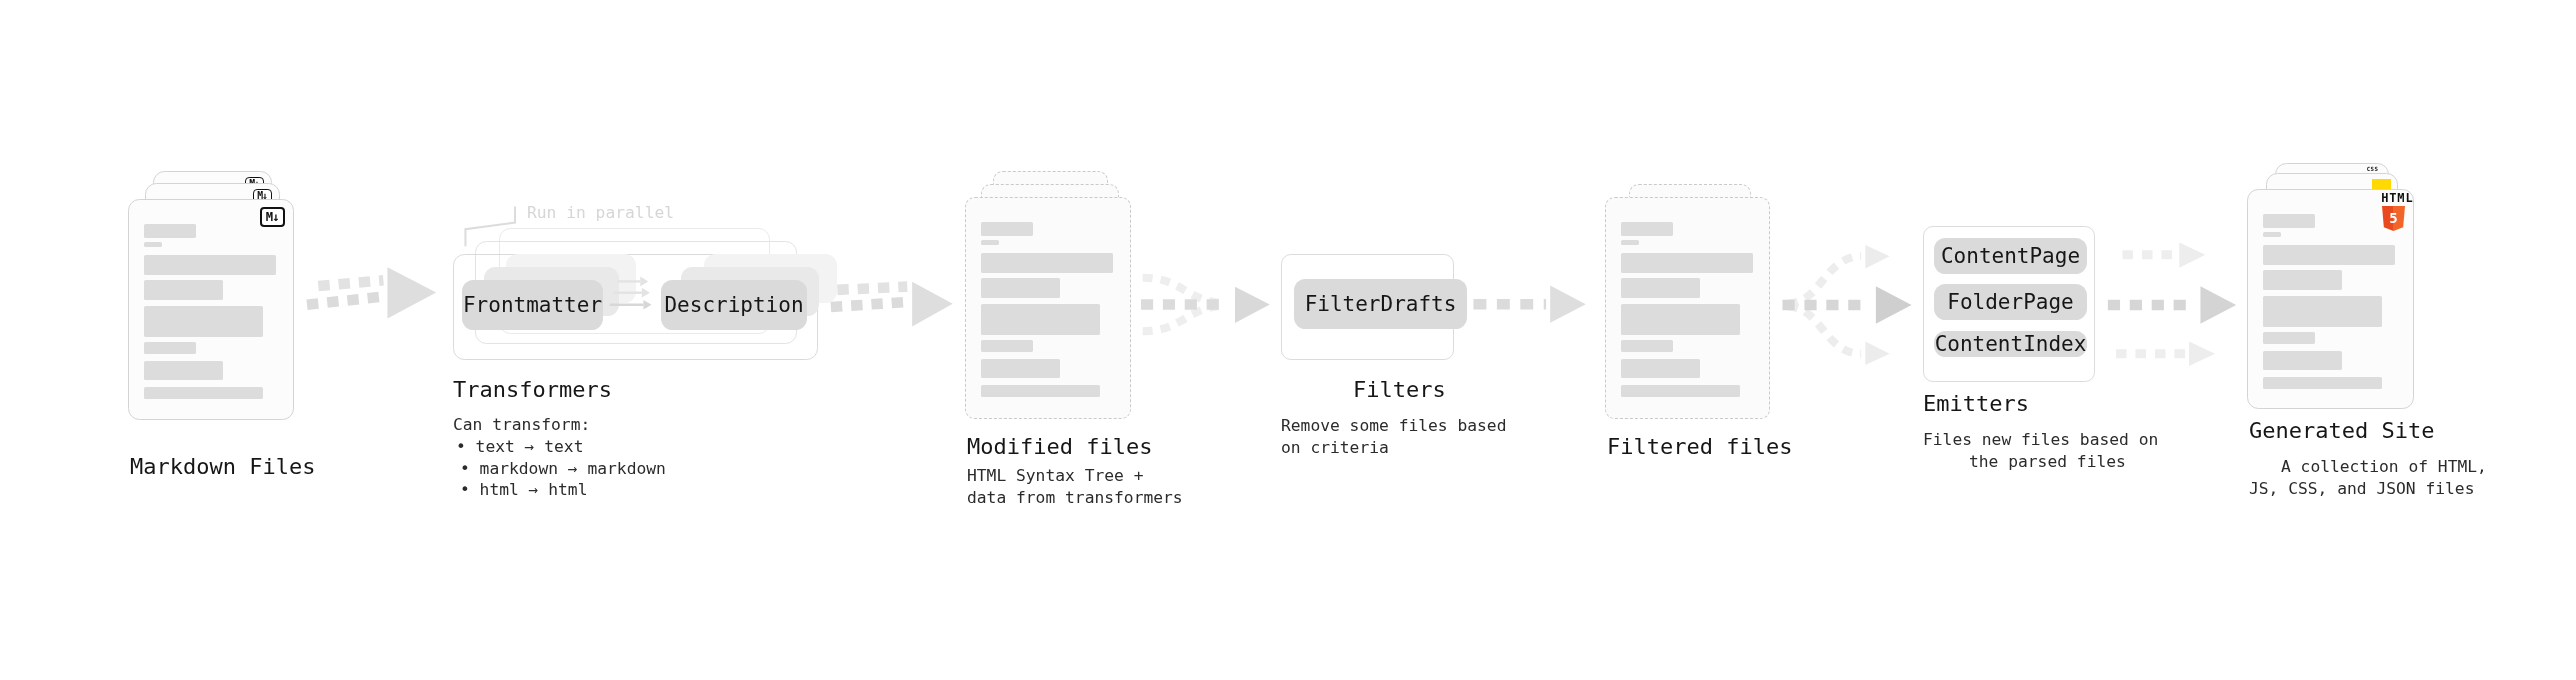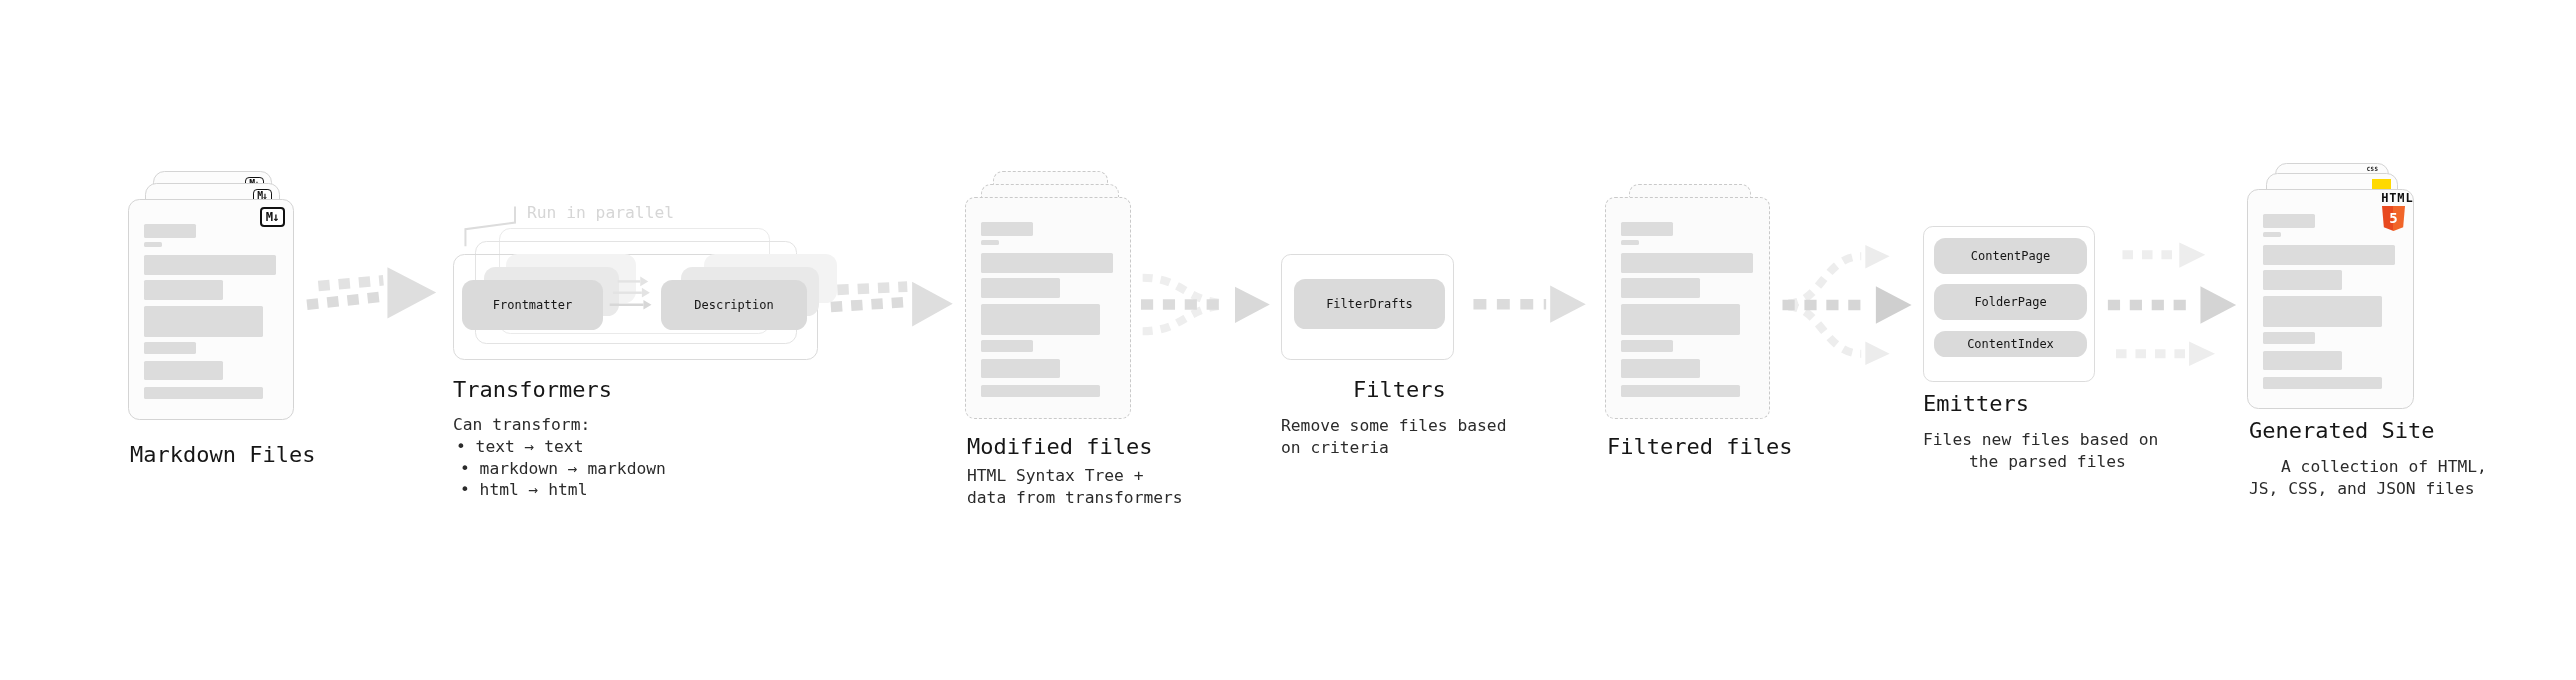--- a/index.html
+++ b/index.html
@@ -30,21 +30,21 @@
       display:flex;align-items:center;justify-content:center;}
   .html5-logo .five{color:#fff;font-size:14px;font-weight:700;line-height:1;}
 
   
   .stage-label{position:absolute;font-size:22px;font-weight:500;color:#161616;white-space:nowrap;}
   .caption{position:absolute;font-size:16.3px;line-height:22px;color:#2b2b2b;white-space:nowrap;}
   .annotation{position:absolute;font-size:16.3px;color:#d6d6d6;white-space:nowrap;}
 
   
   .pill{position:absolute;background:#dadada;border-radius:11.4px;display:flex;align-items:center;
-        justify-content:center;font-size:12px;color:#161616;white-space:nowrap;box-sizing:border-box;}
+        justify-content:center;font-size:21px;color:#161616;white-space:nowrap;box-sizing:border-box;}
   .pill.ghost1{background:#e9e9e9;}
   .pill.ghost2{background:#f3f3f3;}
   .obox{position:absolute;border:1.6px solid #dadada;border-radius:11.4px;box-sizing:border-box;}
   .obox.mid{border-color:#e3e3e3;}
   .obox.back{border-color:#eaeaea;}
   .fbox{position:absolute;border:1.6px solid #dcdcdc;border-radius:9.8px;background:#ffffff;box-sizing:border-box;}
 
   svg.conn{position:absolute;overflow:visible;}
 </style>
 </head>
@@ -65,21 +65,21 @@
           <div class="doc-line" style="left: 14.6px; top: 24.4px; width: 52px; height: 14px;"></div>
           <div class="doc-line" style="left: 14.6px; top: 42px; width: 18px; height: 4.9px;"></div>
           <div class="doc-line" style="left: 14.6px; top: 55px; width: 132px; height: 19.5px;"></div>
           <div class="doc-line" style="left: 14.6px; top: 80px; width: 79px; height: 19.5px;"></div>
           <div class="doc-line" style="left: 14.6px; top: 106px; width: 119px; height: 31px;"></div>
           <div class="doc-line" style="left: 14.6px; top: 142px; width: 52px; height: 12.2px;"></div>
           <div class="doc-line" style="left: 14.6px; top: 161px; width: 79px; height: 18.7px;"></div>
           <div class="doc-line" style="left: 14.6px; top: 187px; width: 119px; height: 12.2px;"></div>
         </div>
     </div>
-    <div class="stage-label" style="left:130px;top:442px;">Markdown Files</div>
+    <div class="stage-label" style="left:130px;top:454px;">Markdown Files</div>
   </div>
 
   <svg class="conn" style="left:302px;top:260px;" width="140" height="65" viewBox="0 0 172 80">
     <line x1="6" y1="55" x2="100" y2="45" stroke="#dbdbdb" stroke-width="13" stroke-dasharray="14 11"></line>
     <line x1="20" y1="32" x2="100" y2="25" stroke="#e2e2e2" stroke-width="13" stroke-dasharray="14 11"></line>
     <polygon points="105,9 165,40 105,72" fill="#dedede"></polygon>
   </svg>
 
   <div>
     <div class="annotation" style="left:527px;top:203px;">Run in parallel</div>
@@ -143,21 +143,21 @@
 
   <svg class="conn" style="left:1136px;top:268px;" width="138" height="81" viewBox="0 0 170 100">
     <path d="M 8 12 C 55 12 60 38 102 43" fill="none" stroke="#eeeeee" stroke-width="10" stroke-dasharray="12 10"></path>
     <path d="M 8 78 C 55 78 60 52 102 47" fill="none" stroke="#eeeeee" stroke-width="10" stroke-dasharray="12 10"></path>
     <line x1="6" y1="45" x2="112" y2="45" stroke="#dbdbdb" stroke-width="13" stroke-dasharray="15 12"></line>
     <polygon points="122,23 165,45 122,68" fill="#d9d9d9"></polygon>
   </svg>
 
   <div>
     <div class="fbox" style="left:1281px;top:254px;width:173px;height:106px;"></div>
-    <div class="pill" style="left:1294px;top:279px;width:151px;height:50px;">FilterDrafts</div>
+    <div class="pill" style="left:1294px;top:279px;width:173px;height:50px;">FilterDrafts</div>
     <div class="stage-label" style="left:1353px;top:377px;">Filters</div>
     <div class="caption" style="left:1281px;top:415px;">Remove some files based</div>
     <div class="caption" style="left:1281px;top:437px;">on criteria</div>
   </div>
 
   <svg class="conn" style="left:1469px;top:284px;" width="122" height="42" viewBox="0 0 150 52">
     <line x1="5" y1="25" x2="95" y2="25" stroke="#dbdbdb" stroke-width="13" stroke-dasharray="16 13"></line>
     <polygon points="100,2 144,25 100,48" fill="#dedede"></polygon>
   </svg>
 

